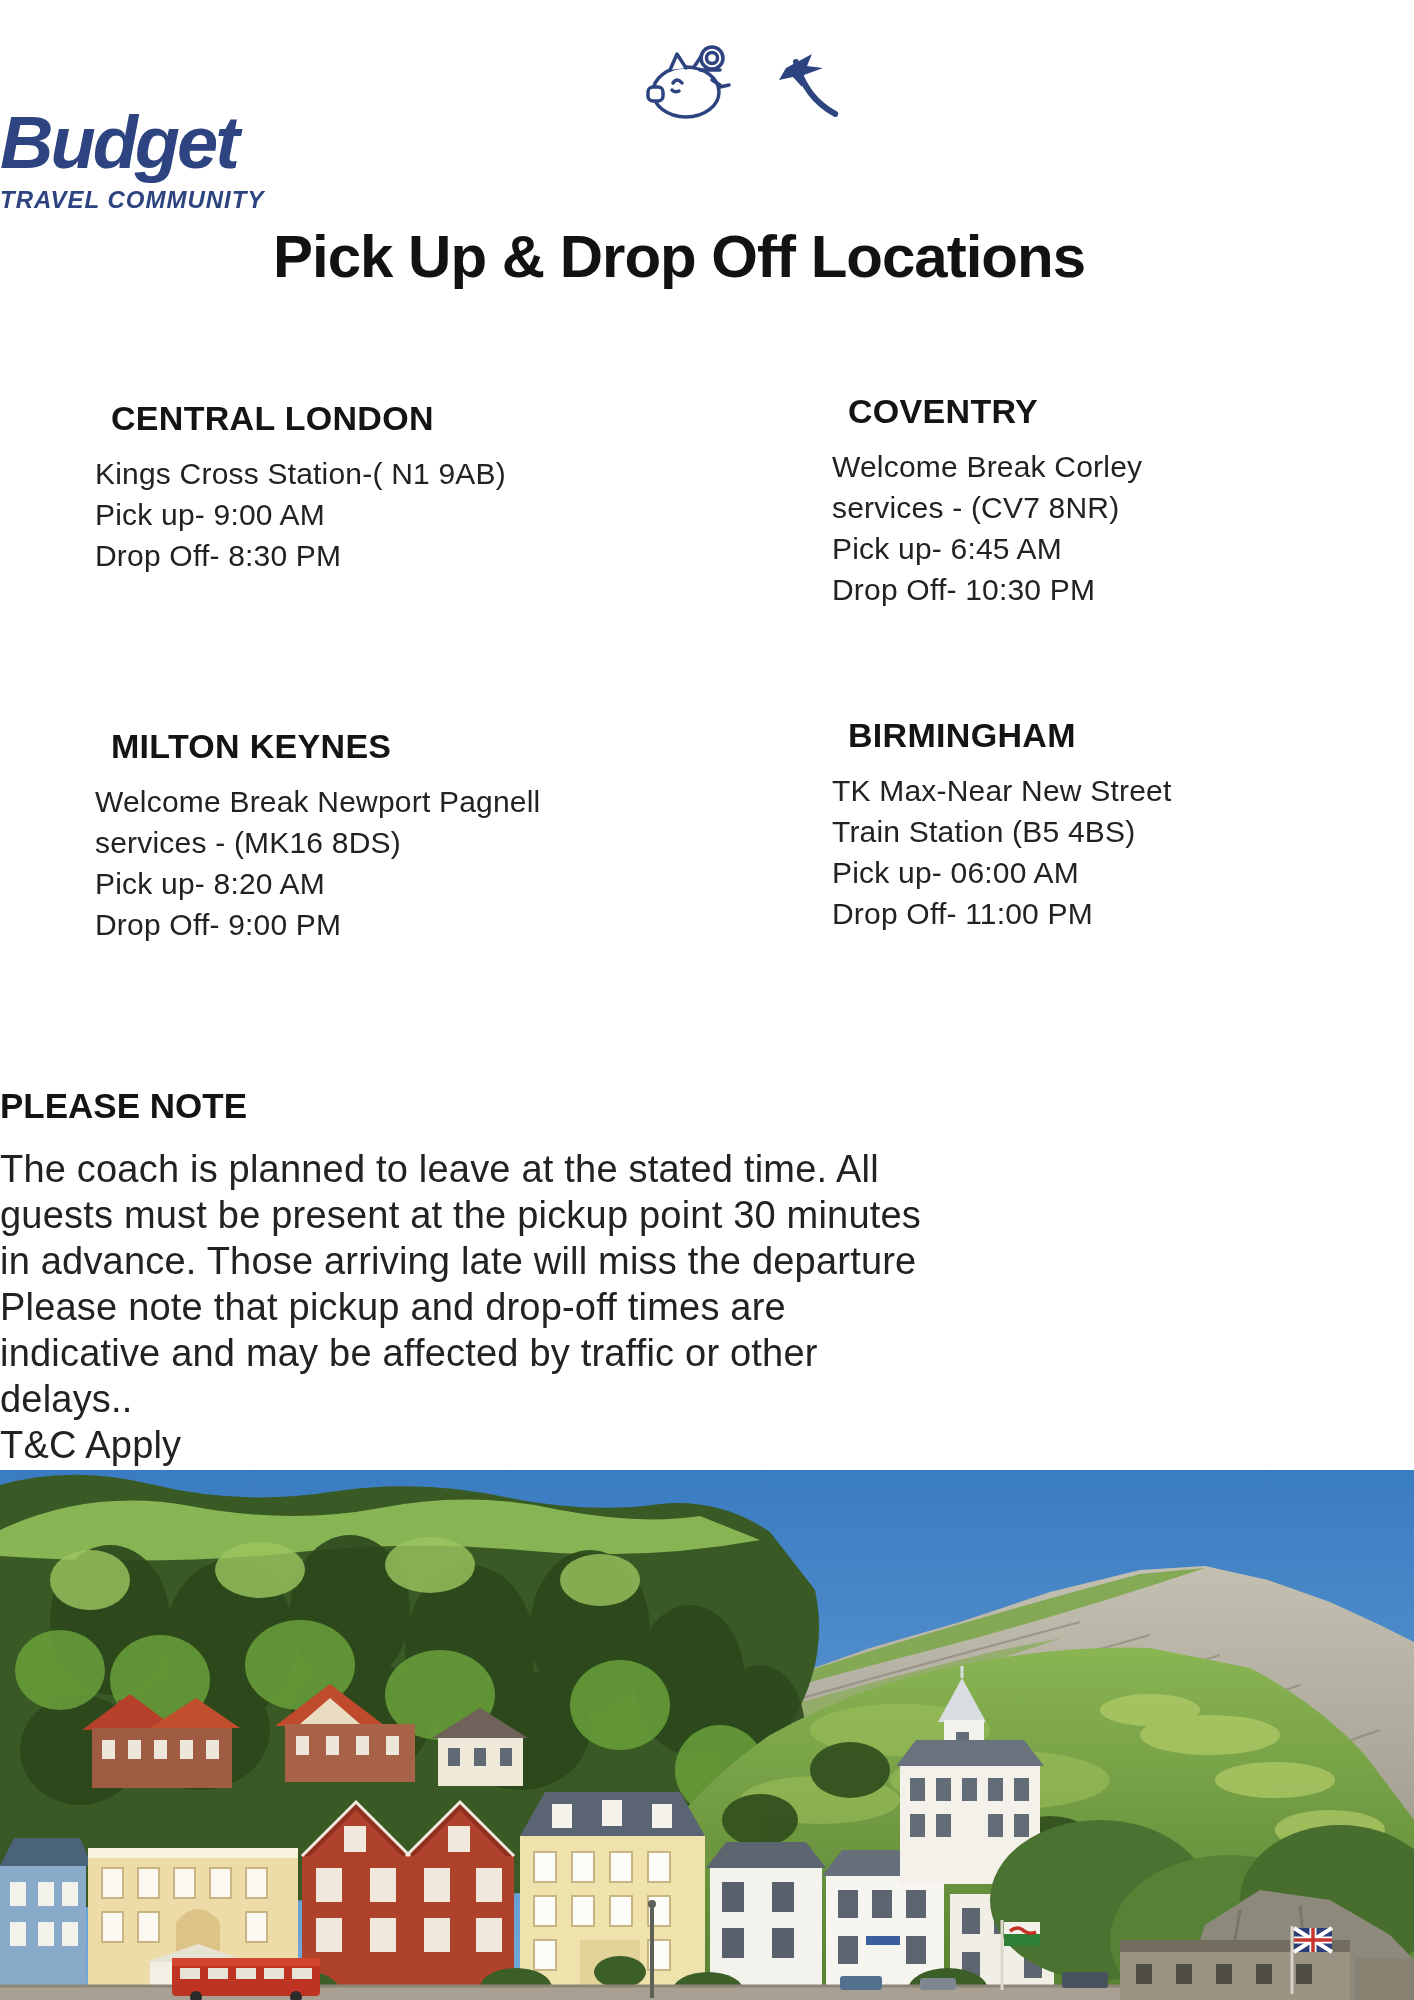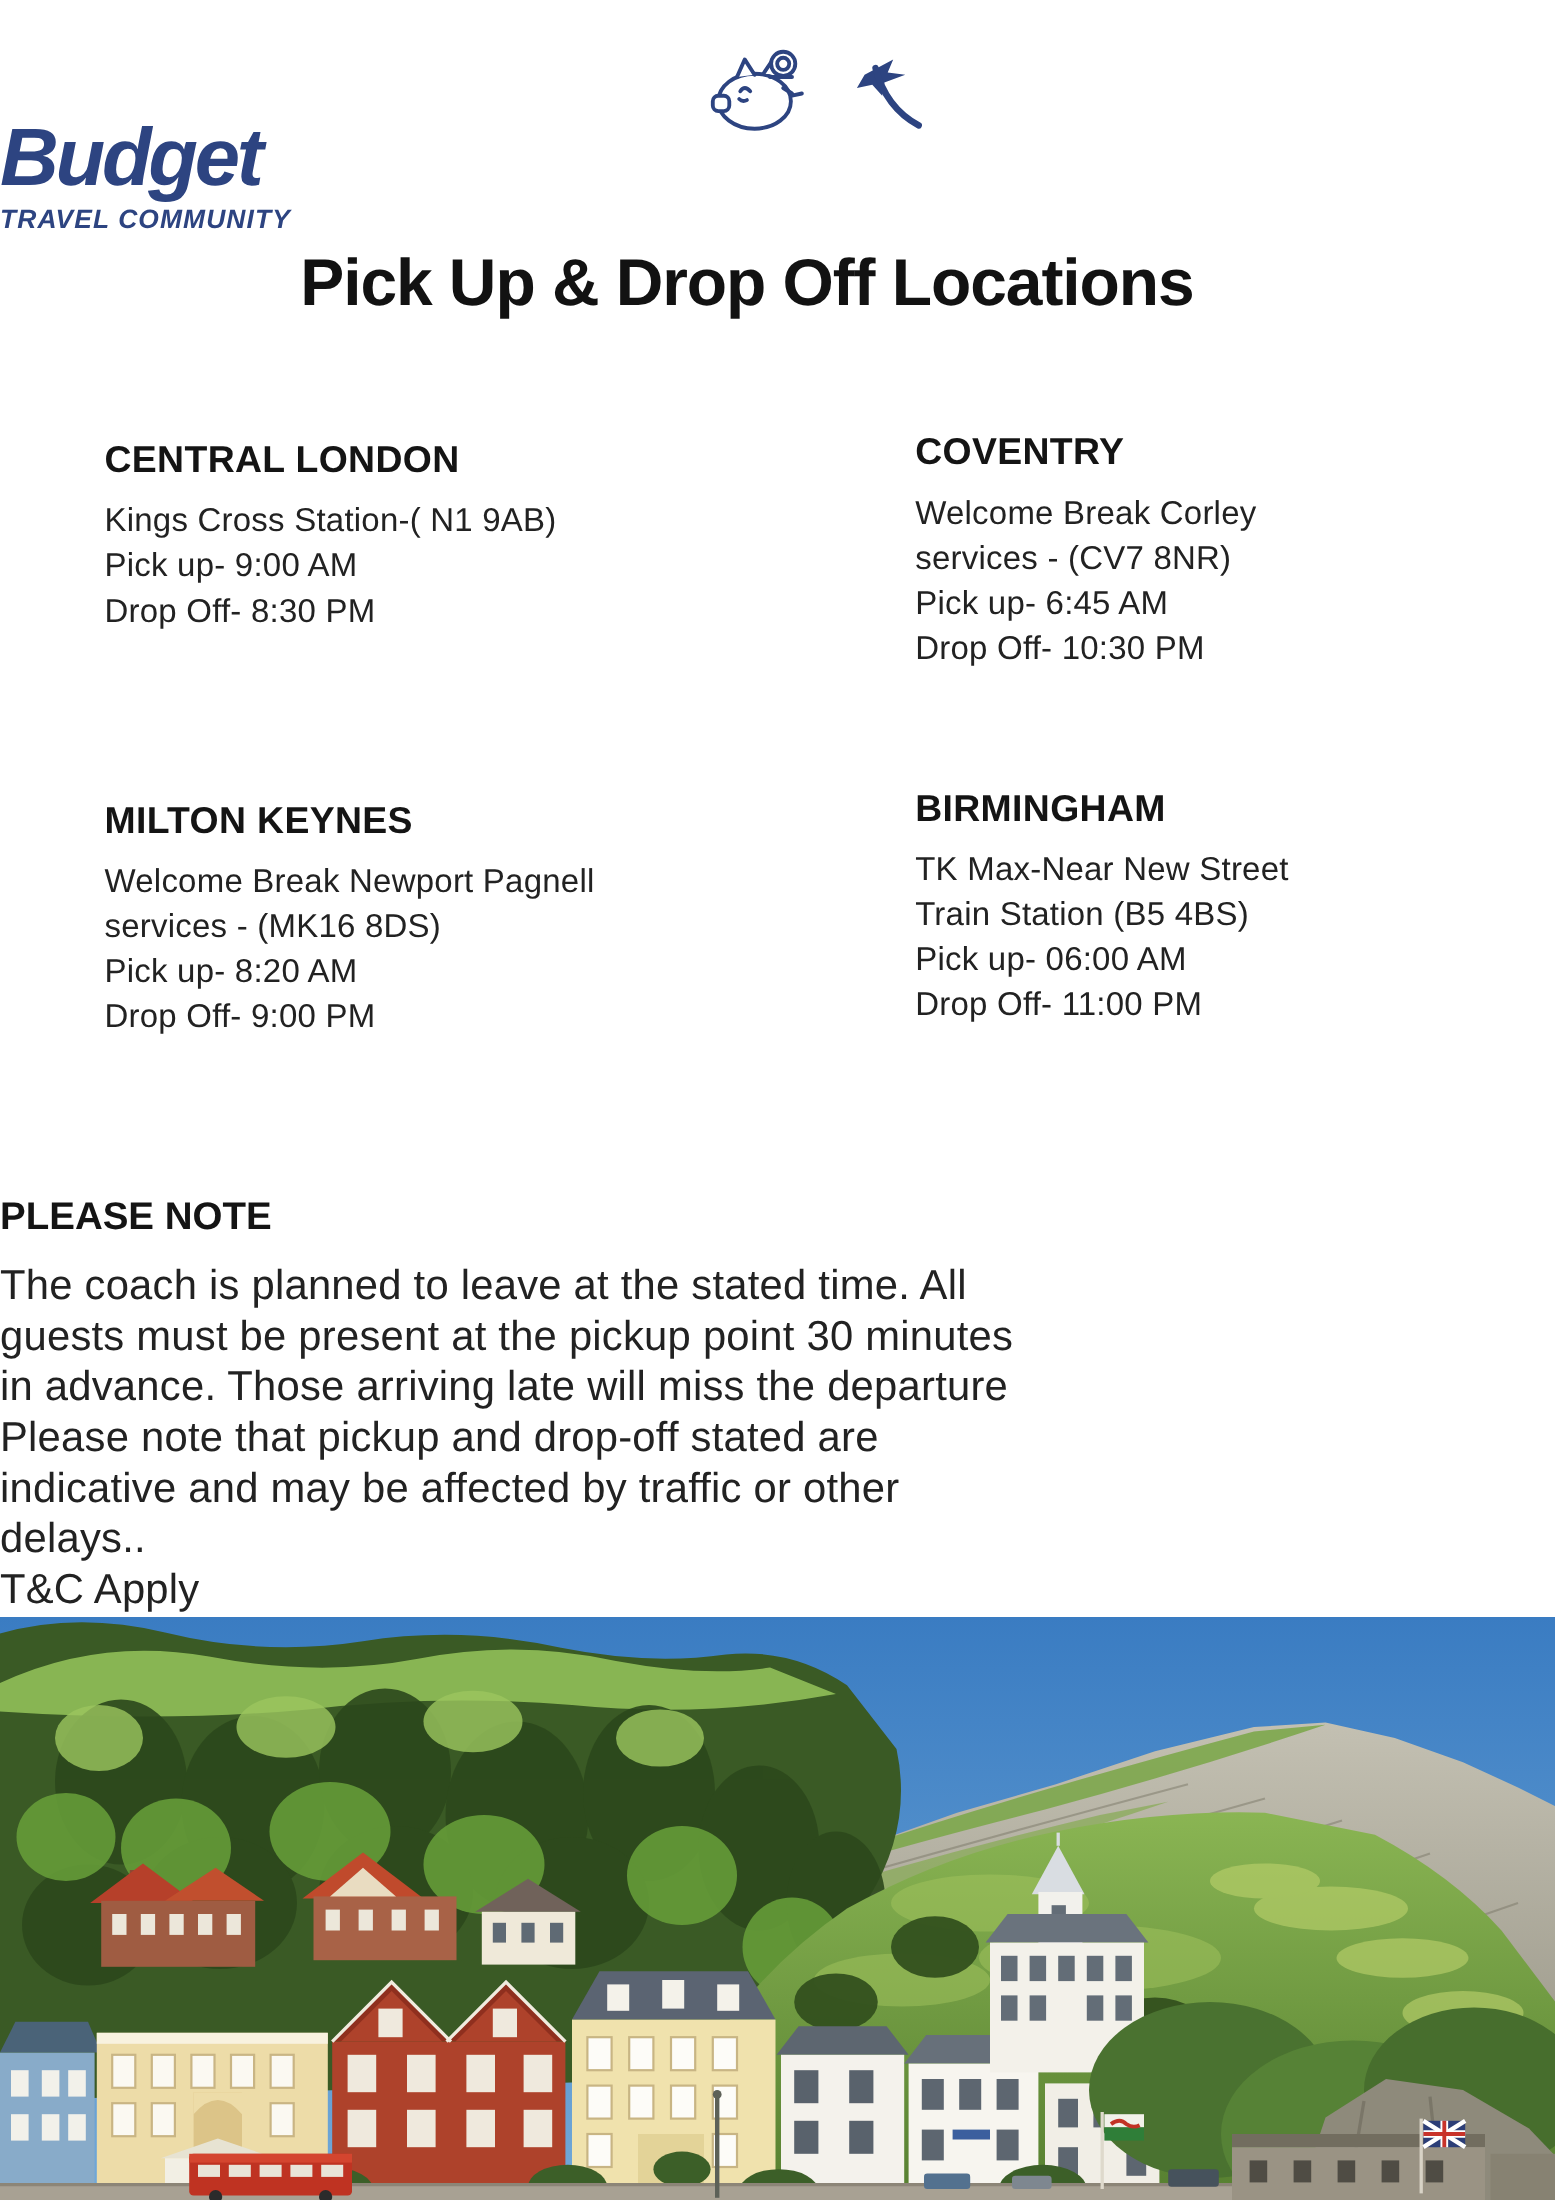--- a/index.html
+++ b/index.html
@@ -20,21 +20,21 @@
     margin-top:6px; font-size:24px; font-weight:700; font-style:italic;
     letter-spacing:1px; color:#2d4481;
   }
   
   .page-title {
     position:absolute; top:222px; left:0; width:1358px; text-align:center;
     font-size:60px; font-weight:700; letter-spacing:-1px; color:#121212;
   }
   
   .loc { position:absolute; width:620px; }
-  .loc h2 { font-size:34px; font-weight:700; color:#141414; letter-spacing:.3px; margin:0 0 15px; }
+  .loc h2 { font-size:34px; font-weight:700; color:#141414; letter-spacing:.3px; margin:0 16px 15px; }
   .loc p  { font-size:30px; line-height:41px; letter-spacing:.2px; color:#222; }
   .loc-central    { left:95px;  top:399px; }
   .loc-coventry   { left:832px; top:392px; }
   .loc-milton     { left:95px;  top:727px; }
   .loc-birmingham { left:832px; top:716px; }
   
   .notice { position:absolute; top:1086px; left:0; width:1358px; text-align:left; }
   .notice h2 { font-size:35px; font-weight:700; color:#141414; margin:0 0 20px; }
   .notice .line { font-size:38px; line-height:46px; letter-spacing:.2px; color:#222; }
   
@@ -105,21 +105,21 @@
   <p>Train Station (B5 4BS)</p>
   <p>Pick up- 06:00 AM</p>
   <p>Drop Off- 11:00 PM</p>
 </section>
 
 <section class="notice">
   <h2>PLEASE NOTE</h2>
   <div class="line">The coach is planned to leave at the stated time. All</div>
   <div class="line">guests must be present at the pickup point 30 minutes</div>
   <div class="line">in advance. Those arriving late will miss the departure</div>
-  <div class="line">Please note that pickup and drop-off stated are</div>
+  <div class="line">Please note that pickup and drop-off times are</div>
   <div class="line">indicative and may be affected by traffic or other</div>
   <div class="line">delays..</div>
   <div class="line">T&amp;C Apply</div>
 </section>
 
 <figure class="photo">
   <svg width="1414" height="530" viewBox="0 0 1414 530" preserveAspectRatio="none">
     <defs>
       <linearGradient id="sky" x1="0" y1="0" x2="0" y2="1">
         <stop offset="0" stop-color="#3a7cc2"></stop>

